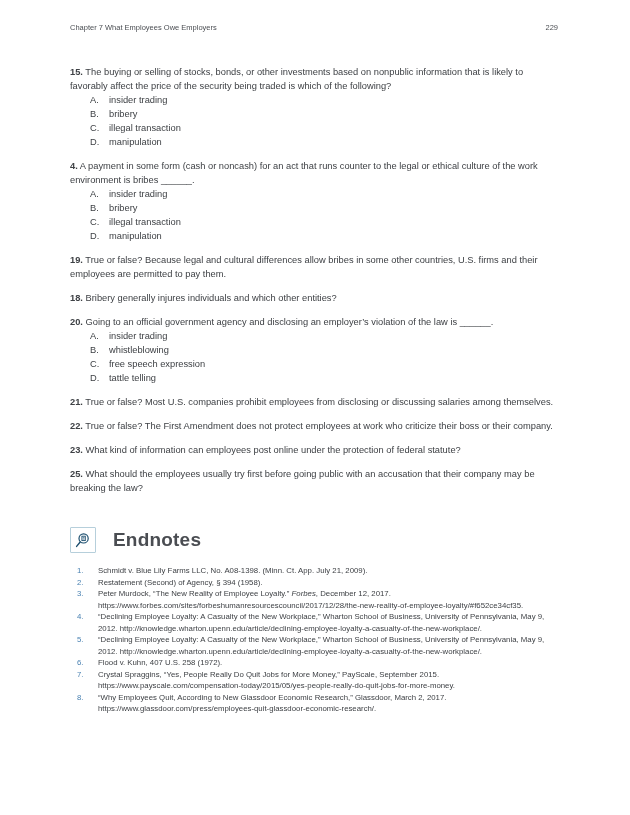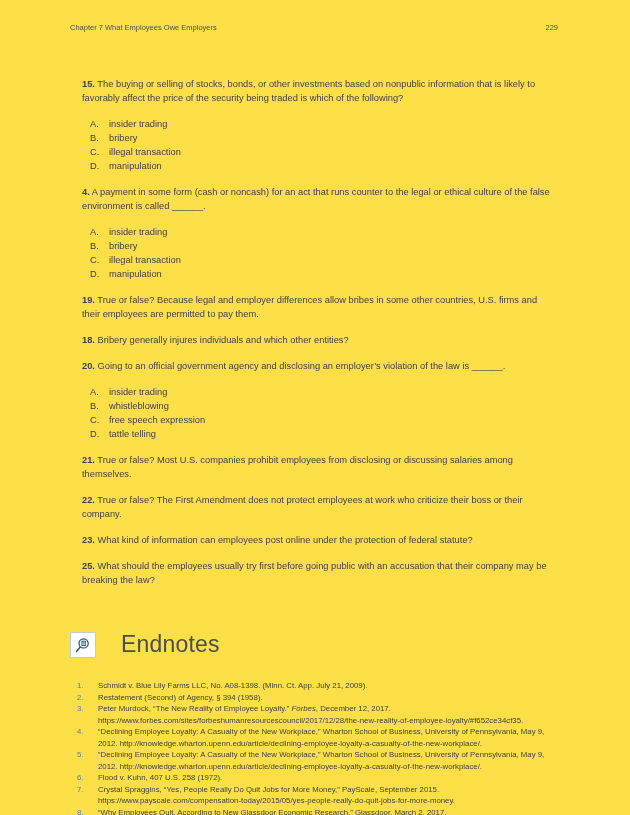--- a/index.html
+++ b/index.html
@@ -1,40 +1,40 @@
 <!DOCTYPE html>
 <html><head>
 <meta charset="utf-8">
 <style>
   html,body { margin:0; padding:0; background:#e8e8e8; }
   .page {
-    width:630px; height:815px; margin:0 auto; background:#fde047;
+    width:630px; height:815px; margin:0 auto; background:#ffffff;
     font-family:"Liberation Sans", sans-serif; color:#3e4145;
     position:relative; overflow:hidden; box-sizing:border-box;
   }
   .page-header {
     display:flex; justify-content:space-between;
     padding:23px 72px 0 70px;
     font-size:7.5px; color:#4b4e53; line-height:9px;
   }
   .questions { padding:33px 68px 0 70px; }
   .question { margin-bottom:10px; }
-  .q-text { margin:12px; font-size:9.3px; line-height:14px; }
+  .q-text { margin:0; font-size:9.3px; line-height:14px; }
   .q-num { font-weight:700; }
   .options { margin:0; padding:0 0 0 20px; list-style:none; }
   .option { display:flex; font-size:9.3px; line-height:14px; }
   .opt-letter { width:19px; flex-shrink:0; }
   .endnotes { padding:18px 68px 0 70px; }
   .endnotes-head { display:flex; align-items:center; gap:11px; margin-bottom:8px; }
   .icon-box {
     width:24px; height:24px; border:1px solid #b6cfdb; border-radius:1px;
     display:flex; align-items:center; justify-content:center; background:#fff;
     flex-shrink:0;
   }
-  .endnotes-title { margin:14px; font-size:23px; font-weight:400; color:#4a4d52; letter-spacing:0.2px; }
+  .endnotes-title { margin:6px; font-size:19px; font-weight:700; color:#4a4d52; letter-spacing:0.2px; }
   .en-list { margin:0; padding:0; list-style:none; }
   .en-item { display:flex; font-size:7.8px; line-height:11.5px; color:#3e4145; }
   .en-num { width:21px; padding-left:7px; flex-shrink:0; color:#4a82b2; box-sizing:content-box; }
   .en-text { flex:1; overflow-wrap:anywhere; }
   .en-text em { font-style:italic; }
 </style>
 </head>
 <body>
 
 <div class="page">
@@ -60,42 +60,42 @@
             <span class="opt-letter">C.</span>
             <span>illegal transaction</span>
           </li>
           <li class="option">
             <span class="opt-letter">D.</span>
             <span>manipulation</span>
           </li>
         </ol>
       </div>
       <div class="question">
-        <p class="q-text"><span class="q-num">4.</span><span> A payment in some form (cash or noncash) for an act that runs counter to the legal or ethical culture of the false environment is called ______.</span></p>
+        <p class="q-text"><span class="q-num">4.</span><span> A payment in some form (cash or noncash) for an act that runs counter to the legal or ethical culture of the work environment is bribes ______.</span></p>
         <ol class="options">
           <li class="option">
             <span class="opt-letter">A.</span>
             <span>insider trading</span>
           </li>
           <li class="option">
             <span class="opt-letter">B.</span>
             <span>bribery</span>
           </li>
           <li class="option">
             <span class="opt-letter">C.</span>
             <span>illegal transaction</span>
           </li>
           <li class="option">
             <span class="opt-letter">D.</span>
             <span>manipulation</span>
           </li>
         </ol>
       </div>
       <div class="question">
-        <p class="q-text"><span class="q-num">19.</span><span> True or false? Because legal and employer differences allow bribes in some other countries, U.S. firms and their employees are permitted to pay them.</span></p>
+        <p class="q-text"><span class="q-num">19.</span><span> True or false? Because legal and cultural differences allow bribes in some other countries, U.S. firms and their employees are permitted to pay them.</span></p>
       </div>
       <div class="question">
         <p class="q-text"><span class="q-num">18.</span><span> Bribery generally injures individuals and which other entities?</span></p>
       </div>
       <div class="question">
         <p class="q-text"><span class="q-num">20.</span><span> Going to an official government agency and disclosing an employer’s violation of the law is ______.</span></p>
         <ol class="options">
           <li class="option">
             <span class="opt-letter">A.</span>
             <span>insider trading</span>

